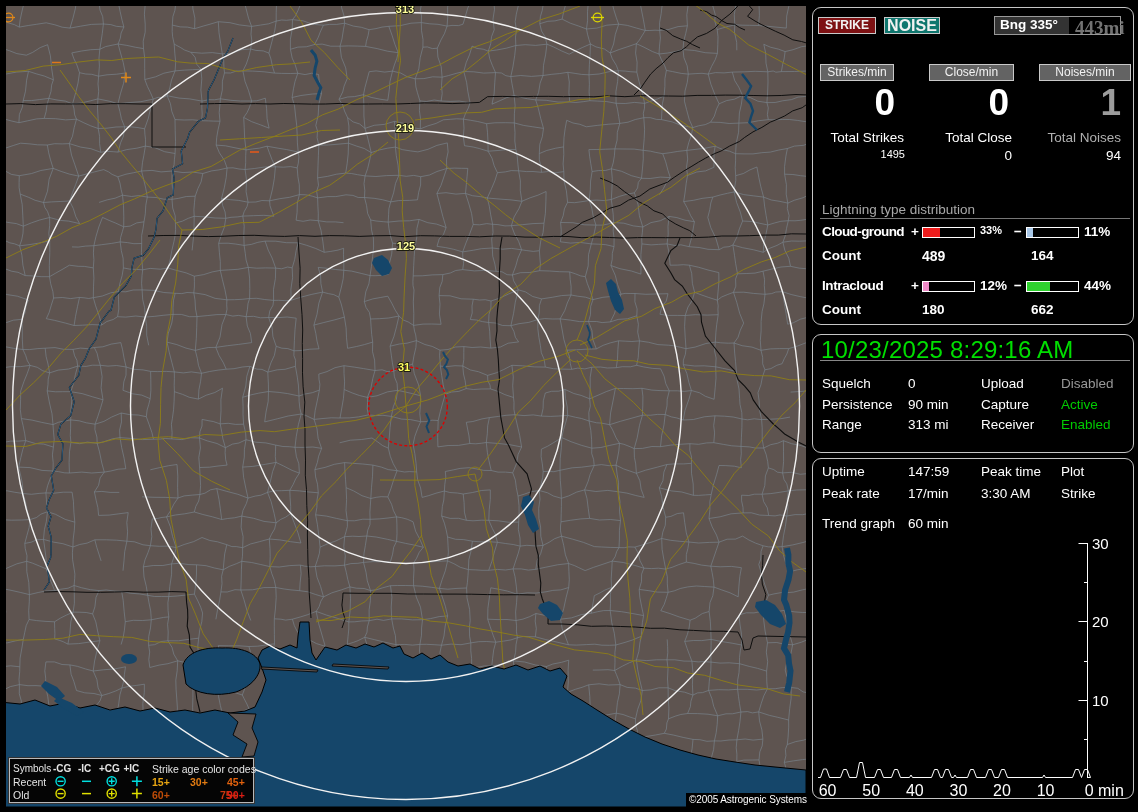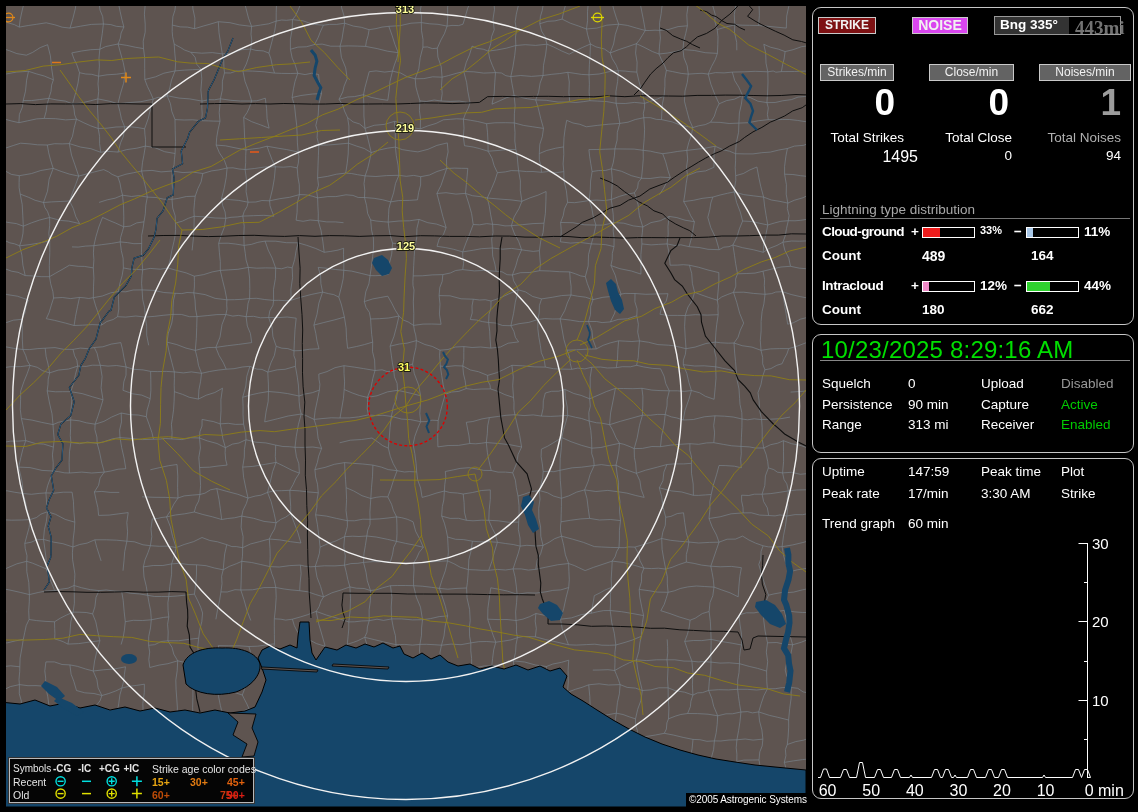--- a/index.html
+++ b/index.html
@@ -126,35 +126,35 @@
 <text x="1002.0" y="795.5" font-family="Liberation Sans, sans-serif" font-size="16" fill="#fff" text-anchor="middle">20</text>
 <text x="1045.6" y="795.5" font-family="Liberation Sans, sans-serif" font-size="16" fill="#fff" text-anchor="middle">10</text>
 <text x="1089.2" y="795.5" font-family="Liberation Sans, sans-serif" font-size="16" fill="#fff" text-anchor="middle">0</text>
 <text x="1098" y="795.5" font-family="Liberation Sans, sans-serif" font-size="16" fill="#fff">min</text>
 <path d="M818.0,777.5 L820.5,777.5 L823.5,769.0 L826.5,769.0 L829.5,777.5 L840.5,777.5 L843.5,769.5 L846.5,769.5 L849.5,777.5 L856.5,777.5 L859.5,762.5 L862.5,762.5 L865.5,777.5 L874.5,777.5 L877.5,769.5 L880.5,769.5 L883.5,777.5 L891.5,777.5 L894.5,769.5 L897.5,769.5 L900.5,777.5 L909.5,777.5 L911.0,775.0 L912.5,777.5 L931.5,777.5 L934.5,769.5 L937.5,769.5 L940.5,777.5 L942.5,777.5 L945.5,769.5 L948.5,769.5 L951.5,777.5 L953.5,777.5 L955.0,775.0 L956.5,777.5 L967.5,777.5 L970.5,769.5 L973.5,769.5 L976.5,777.5 L985.5,777.5 L988.5,769.5 L991.5,769.5 L994.5,777.5 L998.5,777.5 L1001.5,769.5 L1004.5,769.5 L1007.5,777.5 L1042.5,777.5 L1044.0,775.0 L1045.5,777.5 L1072.5,777.5 L1075.5,769.5 L1078.5,769.5 L1081.5,777.5 L1081.5,777.5 L1084.5,769.5 L1087.5,769.5 L1090.5,777.5 L1087.0,777.5" fill="none" stroke="#fff" stroke-width="1"></path>
 </svg>
 <div style="position:absolute;left:812px;top:7px;width:322px;height:318px;border:1px solid #c6c6c6;border-radius:9px;background:transparent"></div>
 <div style="position:absolute;left:812px;top:334px;width:322px;height:119px;border:1px solid #c6c6c6;border-radius:9px;"></div>
 <div style="position:absolute;left:812px;top:458px;width:322px;height:341px;border:1px solid #c6c6c6;border-radius:9px;"></div>
 <div class="btn" style="left:818px;top:17px;width:58px;height:17px;background:#7d1113;font-size:12px;line-height:15px;">STRIKE</div>
-<div class="btn" style="left:884px;top:17px;width:56px;height:17px;background:#d946ef;font-size:14px;line-height:15px;margin-left:28px;">NOISE</div>
+<div class="btn" style="left:884px;top:17px;width:56px;height:17px;background:#0f766e;font-size:16px;line-height:15px;">NOISE</div>
 <div style="position:absolute;left:994px;top:16px;width:127px;height:19px;border:1px solid #999;background:#333;"></div>
 <div style="position:absolute;left:1000px;top:17px;font-size:13.5px;color:#fff;font-weight:bold;white-space:nowrap;">Bng 335°</div>
 <div style="position:absolute;left:1069px;top:17px;width:51px;height:17px;background:#000;"></div>
 <div style="position:absolute;left:1075px;top:17px;font-size:19px;color:#737373;font-weight:bold;white-space:nowrap;font-family:Liberation Serif, serif;">443mi</div>
 <div class="btn" style="left:820px;top:64px;width:74px;height:17px;background:#636363;font-size:12px;line-height:15px;font-weight:normal;">Strikes/min</div>
 <div class="btn" style="left:929px;top:64px;width:85px;height:17px;background:#636363;font-size:12px;line-height:15px;font-weight:normal;">Close/min</div>
 <div class="btn" style="left:1039px;top:64px;width:92px;height:17px;background:#636363;font-size:12px;line-height:15px;font-weight:normal;">Noises/min</div>
 <div style="position:absolute;right:243px;top:82px;font-size:37px;color:#fff;font-weight:bold;white-space:nowrap;">0</div>
 <div style="position:absolute;right:129px;top:82px;font-size:37px;color:#fff;font-weight:bold;white-space:nowrap;">0</div>
 <div style="position:absolute;right:17px;top:82px;font-size:37px;color:#9c9c9c;font-weight:bold;white-space:nowrap;">1</div>
 <div style="position:absolute;right:234px;top:130px;font-size:13.5px;color:#fff;font-weight:normal;white-space:nowrap;">Total Strikes</div>
 <div style="position:absolute;right:126px;top:130px;font-size:13.5px;color:#fff;font-weight:normal;white-space:nowrap;">Total Close</div>
 <div style="position:absolute;right:17px;top:130px;font-size:13.5px;color:#b0b0b0;font-weight:normal;white-space:nowrap;">Total Noises</div>
-<div style="position:absolute;right:220px;top:148px;font-size:16px;color:#fff;font-weight:normal;white-space:nowrap;margin-left:44px;">1495</div>
+<div style="position:absolute;right:233px;top:148px;font-size:11px;color:#fff;font-weight:normal;white-space:nowrap;margin-left:44px;">1495</div>
 <div style="position:absolute;right:126px;top:148px;font-size:13.5px;color:#fff;font-weight:normal;white-space:nowrap;">0</div>
 <div style="position:absolute;right:17px;top:148px;font-size:13.5px;color:#fff;font-weight:normal;white-space:nowrap;">94</div>
 <div style="position:absolute;left:822px;top:202px;font-size:13.5px;color:#a9a9a9;font-weight:normal;white-space:nowrap;">Lightning type distribution</div>
 <div style="position:absolute;left:820px;top:218px;width:310px;height:1px;background:#777;"></div>
 <div style="position:absolute;left:822px;top:224px;font-size:13.5px;color:#fff;font-weight:bold;white-space:nowrap;letter-spacing:-0.6px;">Cloud-ground</div>
 <div style="position:absolute;left:911px;top:224px;font-size:13.5px;color:#fff;font-weight:bold;white-space:nowrap;">+</div>
 <div style="position:absolute;left:922px;top:227px;width:53px;height:11px;border:1px solid #fff;background:#000;">
     <div class="fill" style="width:17px;background:#ee1c1c;"></div>
   </div>
 <div style="position:absolute;left:980px;top:224px;font-size:11px;color:#fff;font-weight:bold;white-space:nowrap;">33%</div>

